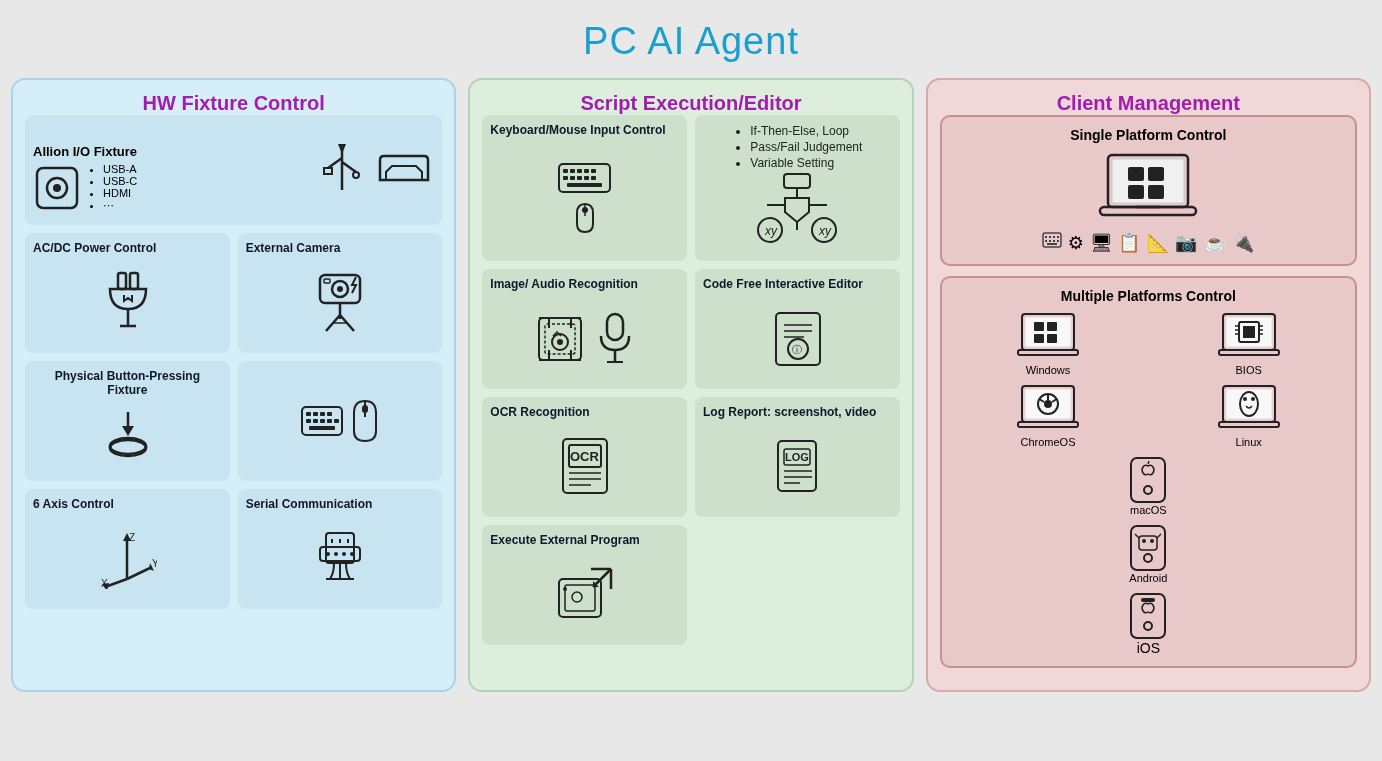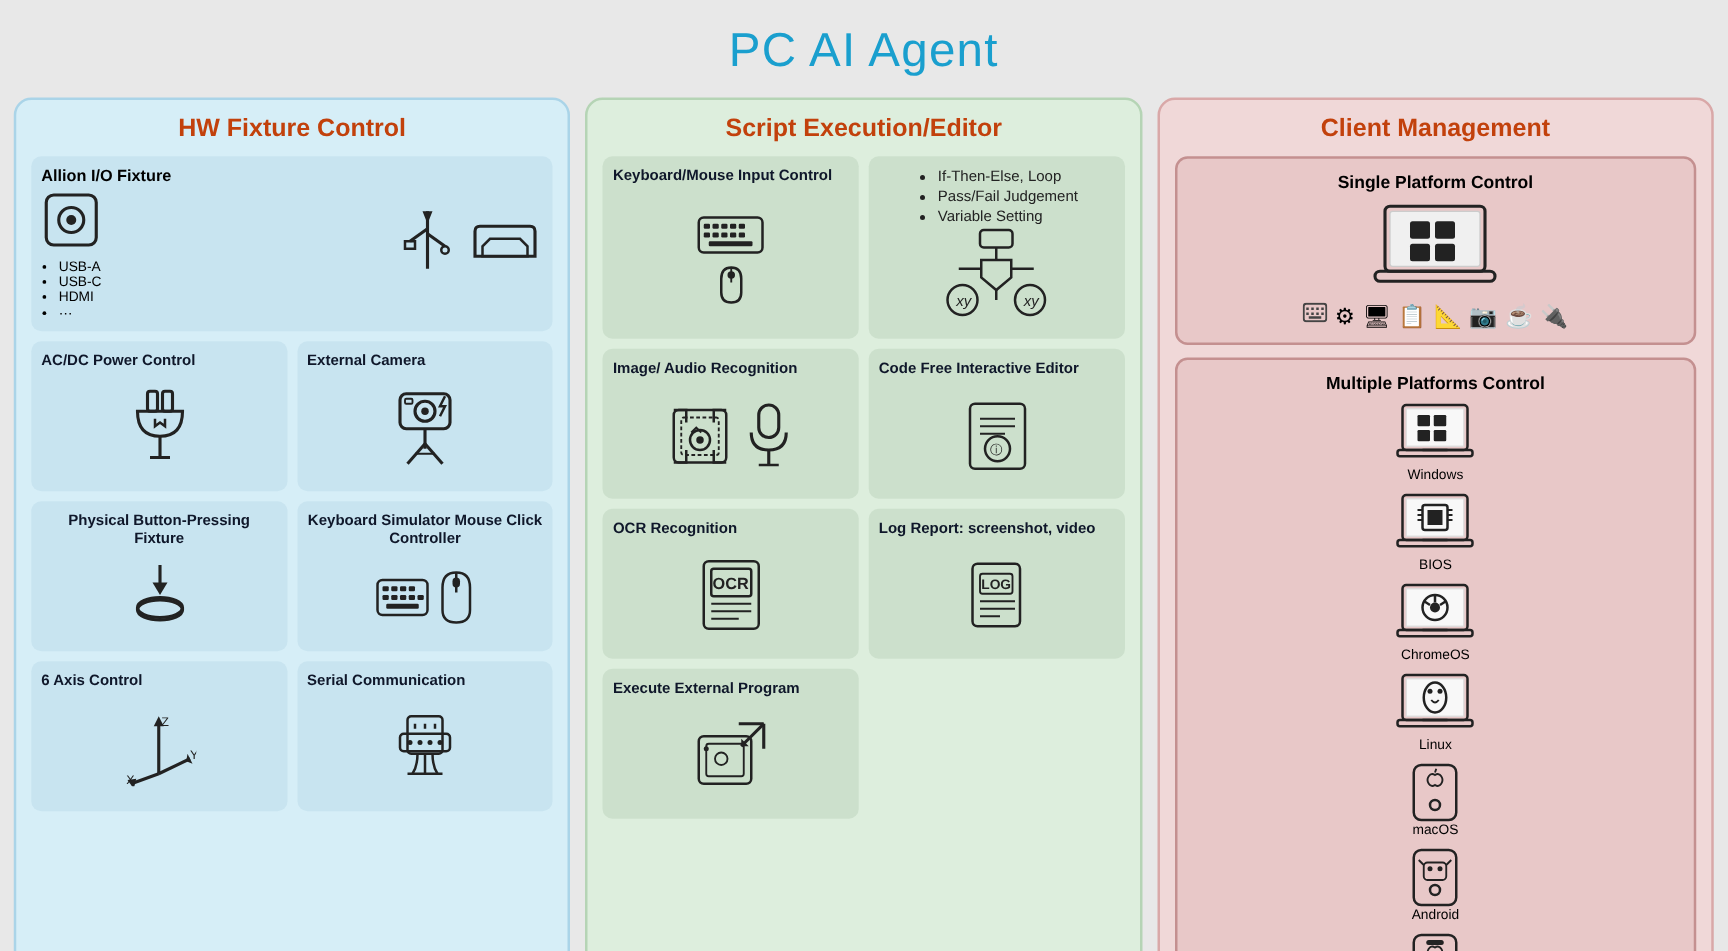--- a/index.html
+++ b/index.html
@@ -39,22 +39,21 @@
       border: 2px solid #b5d4b5;
     }
     .panel-red {
       background: #f0d8d8;
       border: 2px solid #d9a8a8;
     }
     .panel-title {
       text-align: center;
       font-size: 20px;
       font-weight: bold;
-      color: #c2410c;
-      margin-bottom: 10px;
+      color: #a21caf;
     }
     .blue-grid {
       display: grid;
       grid-template-columns: 1fr 1fr;
       gap: 8px;
     }
     .blue-full {
       grid-column: 1 / -1;
     }
     .cell {
@@ -85,20 +84,21 @@
       min-height: 110px;
       display: flex;
       flex-direction: row;
       align-items: center;
       gap: 8px;
     }
     .allion-left {
       display: flex;
       flex-direction: column;
       align-items: flex-start;
+      margin-top: 16px;
     }
     .allion-icons-right {
       display: flex;
       flex-direction: row;
       align-items: center;
       gap: 10px;
       margin-left: auto;
     }
     .allion-title {
       font-size: 13px;
@@ -146,21 +146,21 @@
     }
     .icon-row {
       display: flex;
       justify-content: center;
       gap: 6px;
       font-size: 20px;
       flex-wrap: wrap;
     }
     .multi-grid-2 {
       display: grid;
-      grid-template-columns: 1fr;
+      grid-template-columns: 1fr 1fr;
       gap: 8px;
       margin-bottom: 8px;
     }
     .multi-grid-3 {
       display: grid;
       grid-template-columns: 1fr;
       gap: 8px;
     }
     .platform-cell {
       display: flex;
@@ -185,21 +185,21 @@
 
 <div class="main-grid">
 
   <div class="panel panel-blue">
     <div class="panel-title">HW Fixture Control</div>
 
     <div class="allion-cell blue-full" style="margin-bottom:8px;">
       <div class="allion-left">
         <div class="allion-title">Allion I/O Fixture</div>
 
-        <div style="display:flex;flex-direction:column;align-items:center;gap:8px;justify-content:space-between;">
+        <div style="display:flex;flex-direction:row;align-items:center;gap:8px;justify-content:space-between;">
 
           <svg width="48" height="48" viewBox="0 0 48 48">
             <rect x="4" y="4" width="40" height="40" rx="6" fill="none" stroke="#222" stroke-width="2.5"></rect>
             <circle cx="24" cy="24" r="10" fill="none" stroke="#222" stroke-width="2.5"></circle>
             <circle cx="24" cy="24" r="4" fill="#222"></circle>
           </svg>
           <ul class="allion-list">
             <li>USB-A</li>
             <li>USB-C</li>
             <li>HDMI</li>
@@ -262,21 +262,20 @@
           <line x1="28" y1="4" x2="28" y2="22" stroke="#222" stroke-width="2.5"></line>
           <polygon points="22,18 34,18 28,28" fill="#222"></polygon>
           <ellipse cx="28" cy="38" rx="18" ry="8" fill="none" stroke="#222" stroke-width="2.5"></ellipse>
           <ellipse cx="28" cy="40" rx="18" ry="8" fill="none" stroke="#222" stroke-width="2.5"></ellipse>
           <line x1="10" y1="38" x2="10" y2="40" stroke="#222" stroke-width="2.5"></line>
           <line x1="46" y1="38" x2="46" y2="40" stroke="#222" stroke-width="2.5"></line>
         </svg>
       </div>
 
       <div class="cell">
-        <div class="cell-title">Keyboard Simulator Mouse Click Controller</div>
         <div style="display:flex;flex-direction:row;gap:6px;margin:auto;align-items:center;">
           <svg width="44" height="32" viewBox="0 0 44 32">
             <rect x="2" y="2" width="40" height="28" rx="4" fill="none" stroke="#222" stroke-width="2"></rect>
             <rect x="6" y="7" width="5" height="4" rx="1" fill="#222"></rect>
             <rect x="13" y="7" width="5" height="4" rx="1" fill="#222"></rect>
             <rect x="20" y="7" width="5" height="4" rx="1" fill="#222"></rect>
             <rect x="27" y="7" width="5" height="4" rx="1" fill="#222"></rect>
             <rect x="6" y="14" width="5" height="4" rx="1" fill="#222"></rect>
             <rect x="13" y="14" width="5" height="4" rx="1" fill="#222"></rect>
             <rect x="20" y="14" width="5" height="4" rx="1" fill="#222"></rect>

